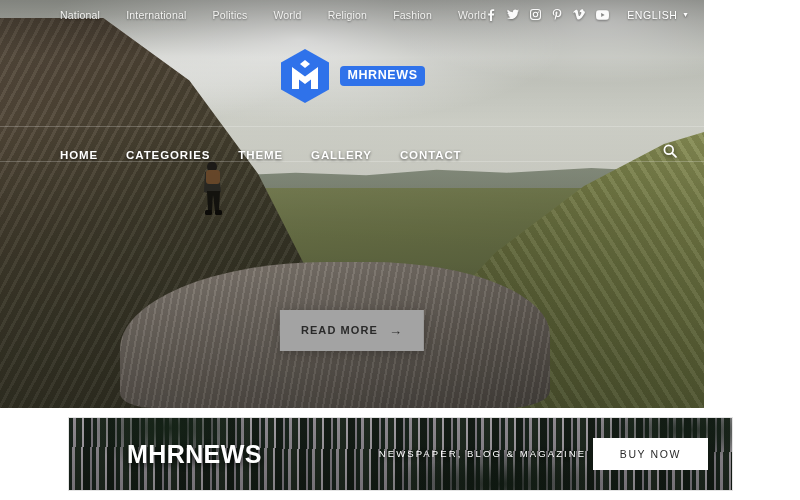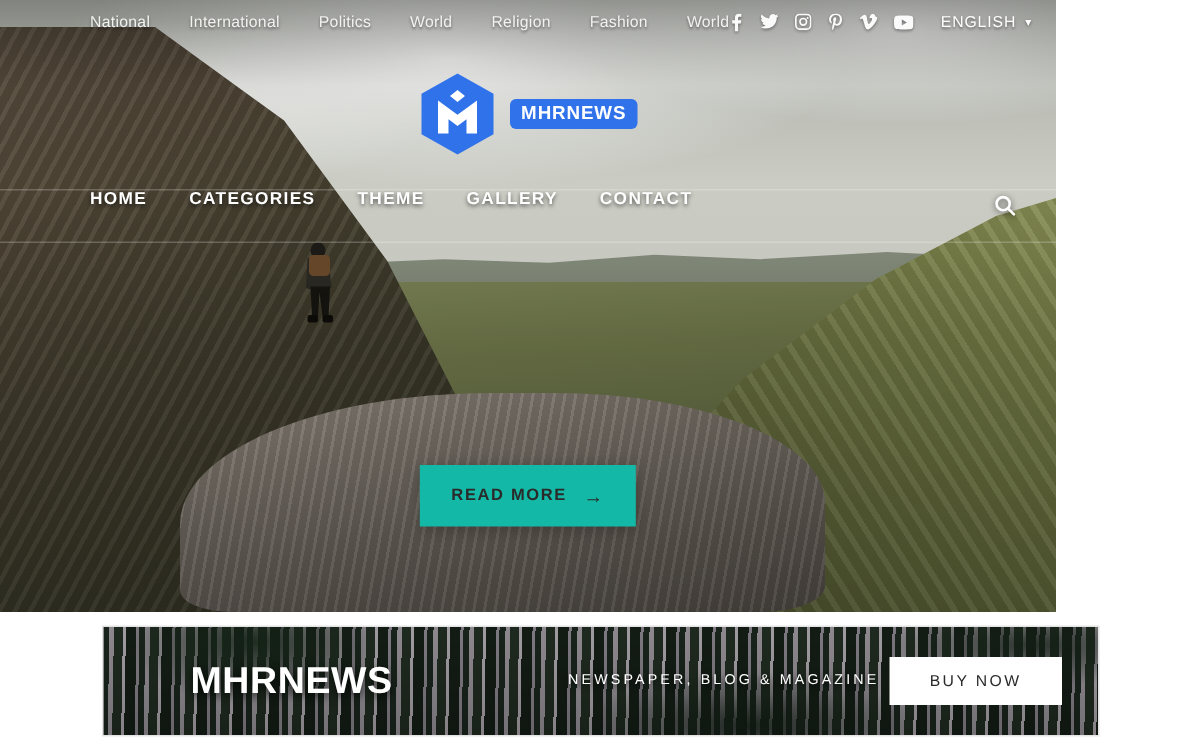--- a/index.html
+++ b/index.html
@@ -131,21 +131,21 @@
   .logo-badge {
     background: #2f72ea; color: #ffffff;
     font-size: 12.5px; font-weight: 700; letter-spacing: .6px;
     padding: 3px 7px 4px; border-radius: 4px; line-height: 1;
   }
 
   
   .mainnav {
     position: absolute; left: 0; right: 0; top: 126px; height: 36px;
     z-index: 9;
-    display: flex; align-items: flex-start; padding: 0 24px;
+    display: flex; align-items: flex-end; padding: 0 24px;
     border-top: 1px solid rgba(255,255,255,.22);
     border-bottom: 1px solid rgba(255,255,255,.22);
   }
   .mainnav .items { display: flex; gap: 28px; margin-left: 36px; }
   .mainnav a {
     color: #ffffff; font-size: 11.5px; font-weight: 700;
     letter-spacing: .9px; text-decoration: none; white-space: nowrap;
     text-shadow: 0 1px 3px rgba(0,0,0,.6);
   }
   .search-btn {
@@ -167,21 +167,21 @@
   }
   .hero-sub {
     margin-top: 17px;
     color: #f0f0ee; font-size: 11.5px; font-weight: 400;
     line-height: 2.05; letter-spacing: .05px;
     text-shadow: 0 1px 4px rgba(0,0,0,.55);
   }
   .readmore {
     position: absolute; left: 50%; top: 310px; transform: translateX(-50%);
     z-index: 8;
-    background: #14b8a6; color: #2a2a2a;
+    background: #a3a3a3; color: #2a2a2a;
     font-size: 11px; font-weight: 700; letter-spacing: 1.1px;
     padding: 14px 21px; line-height: 1;
     display: flex; align-items: center; gap: 11px;
     box-shadow: 0 2px 10px rgba(0,0,0,.25);
   }
   .readmore .arrow { font-size: 13px; font-weight: 400; }
 
   
   .promo-area {
     position: absolute; left: 0; top: 408px; width: 800px; height: 92px;

